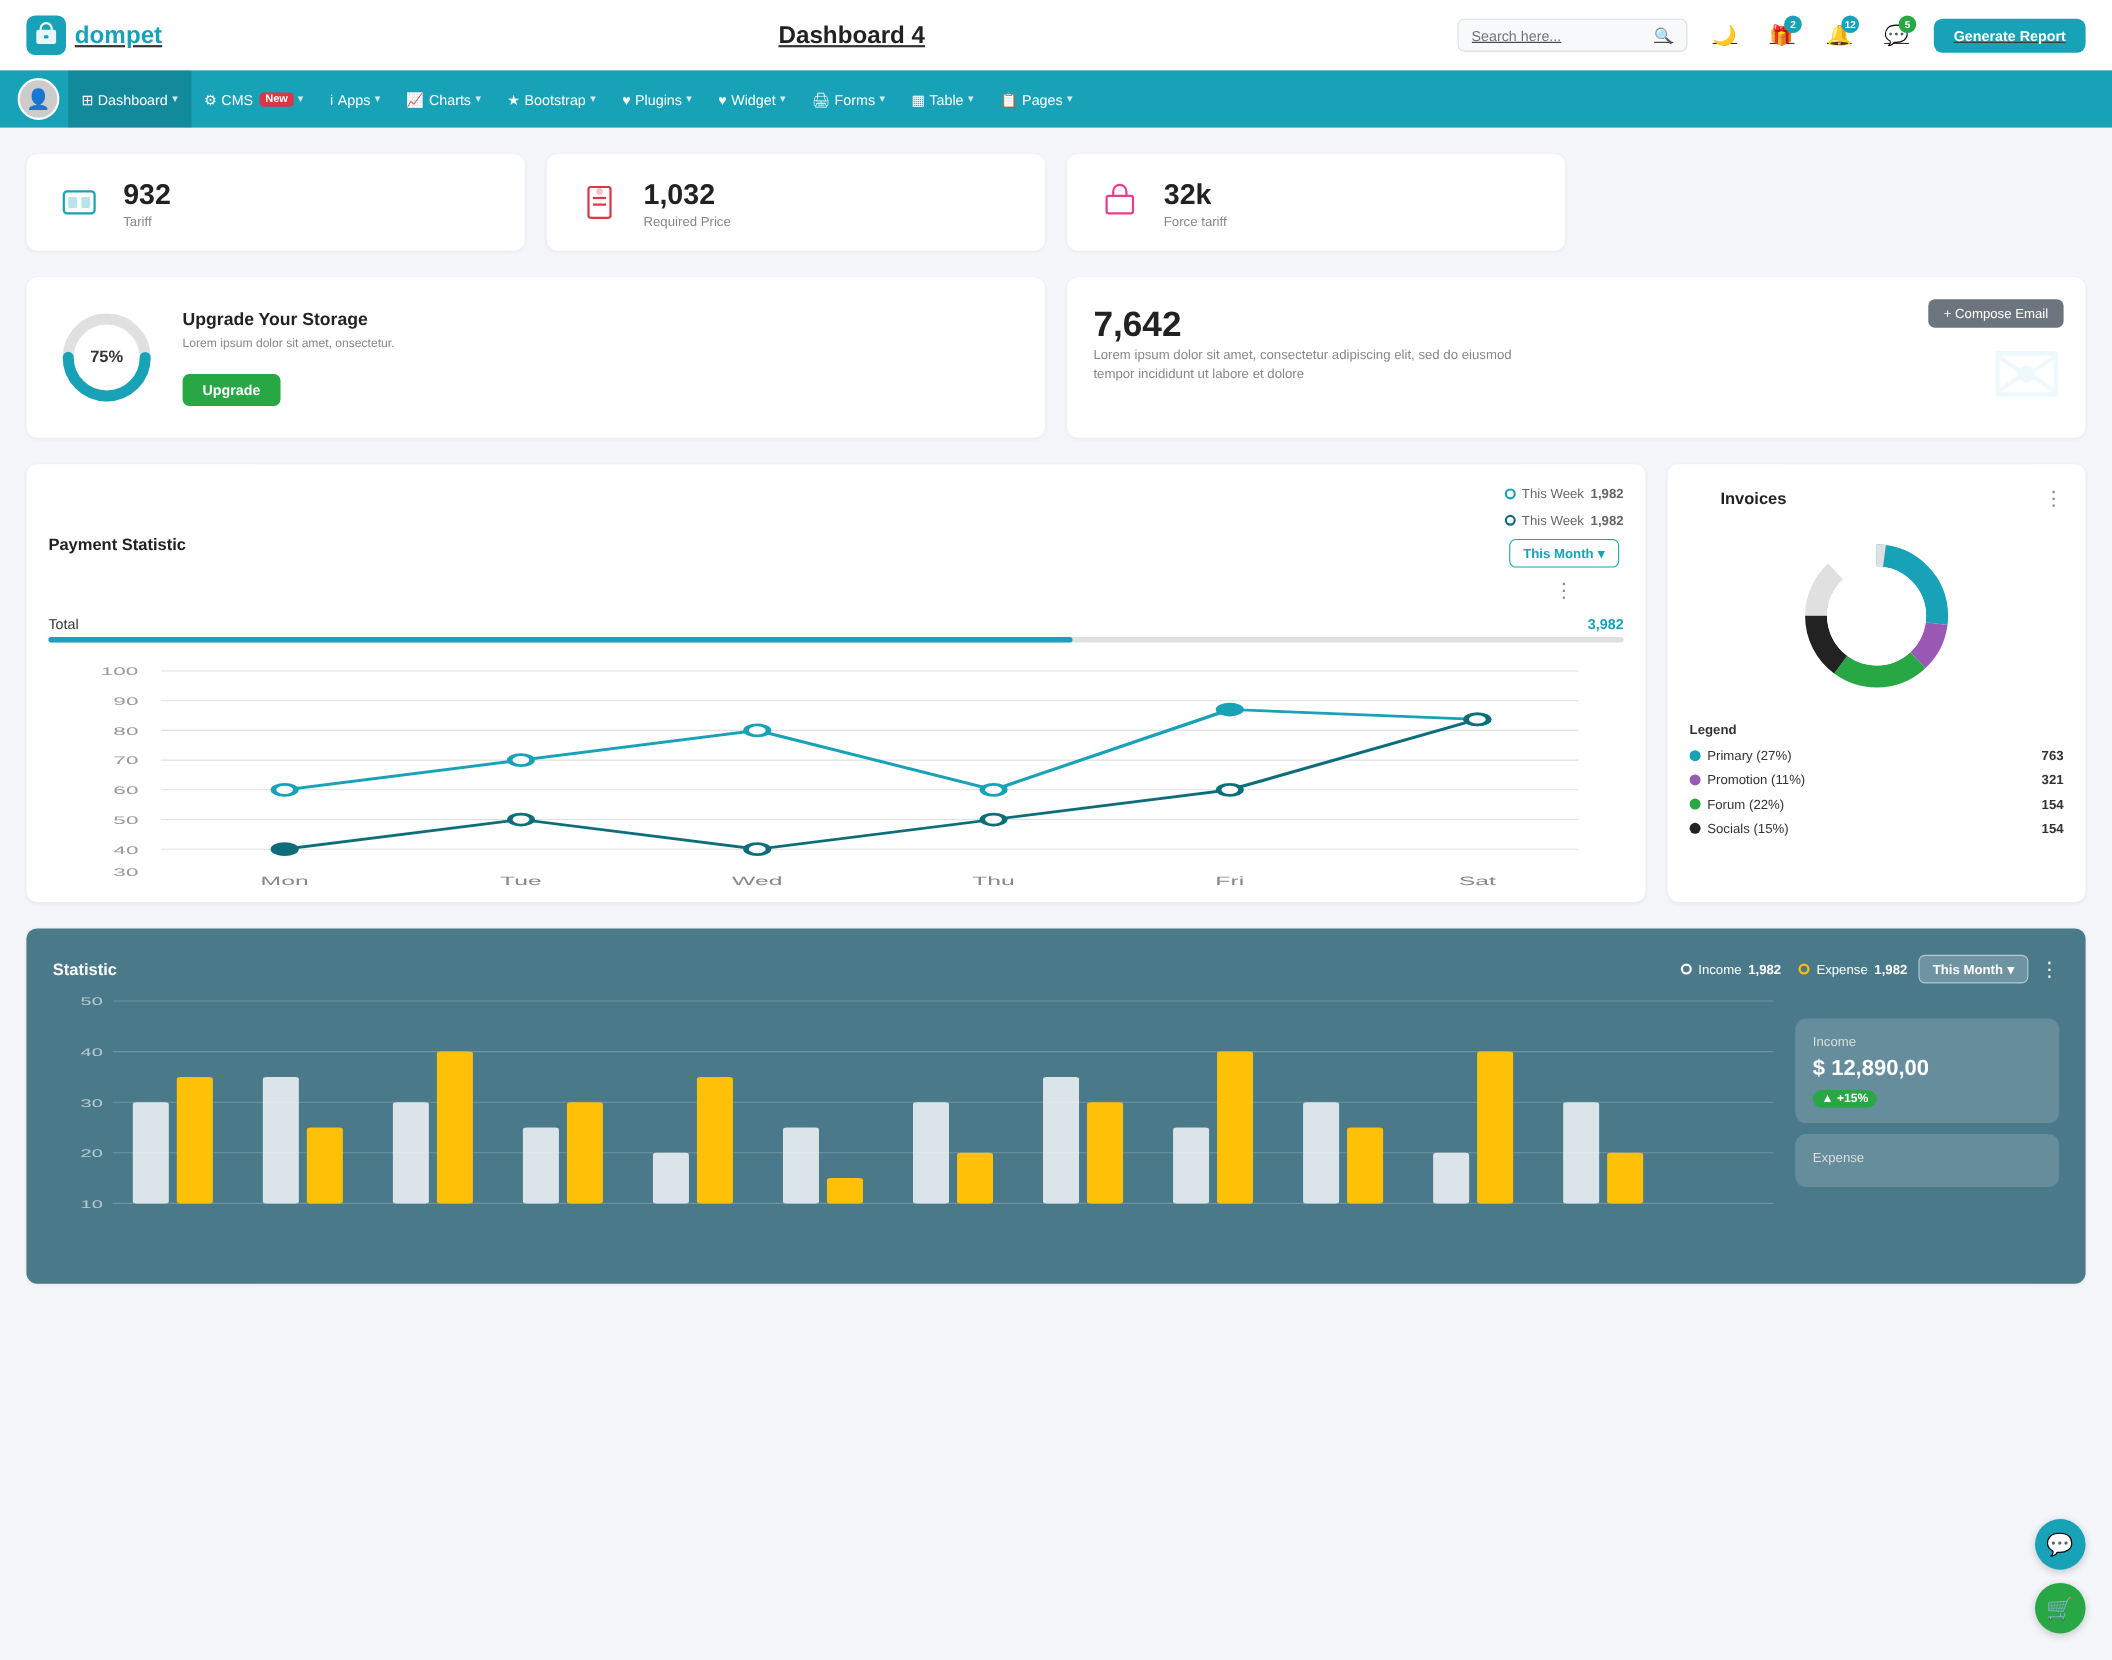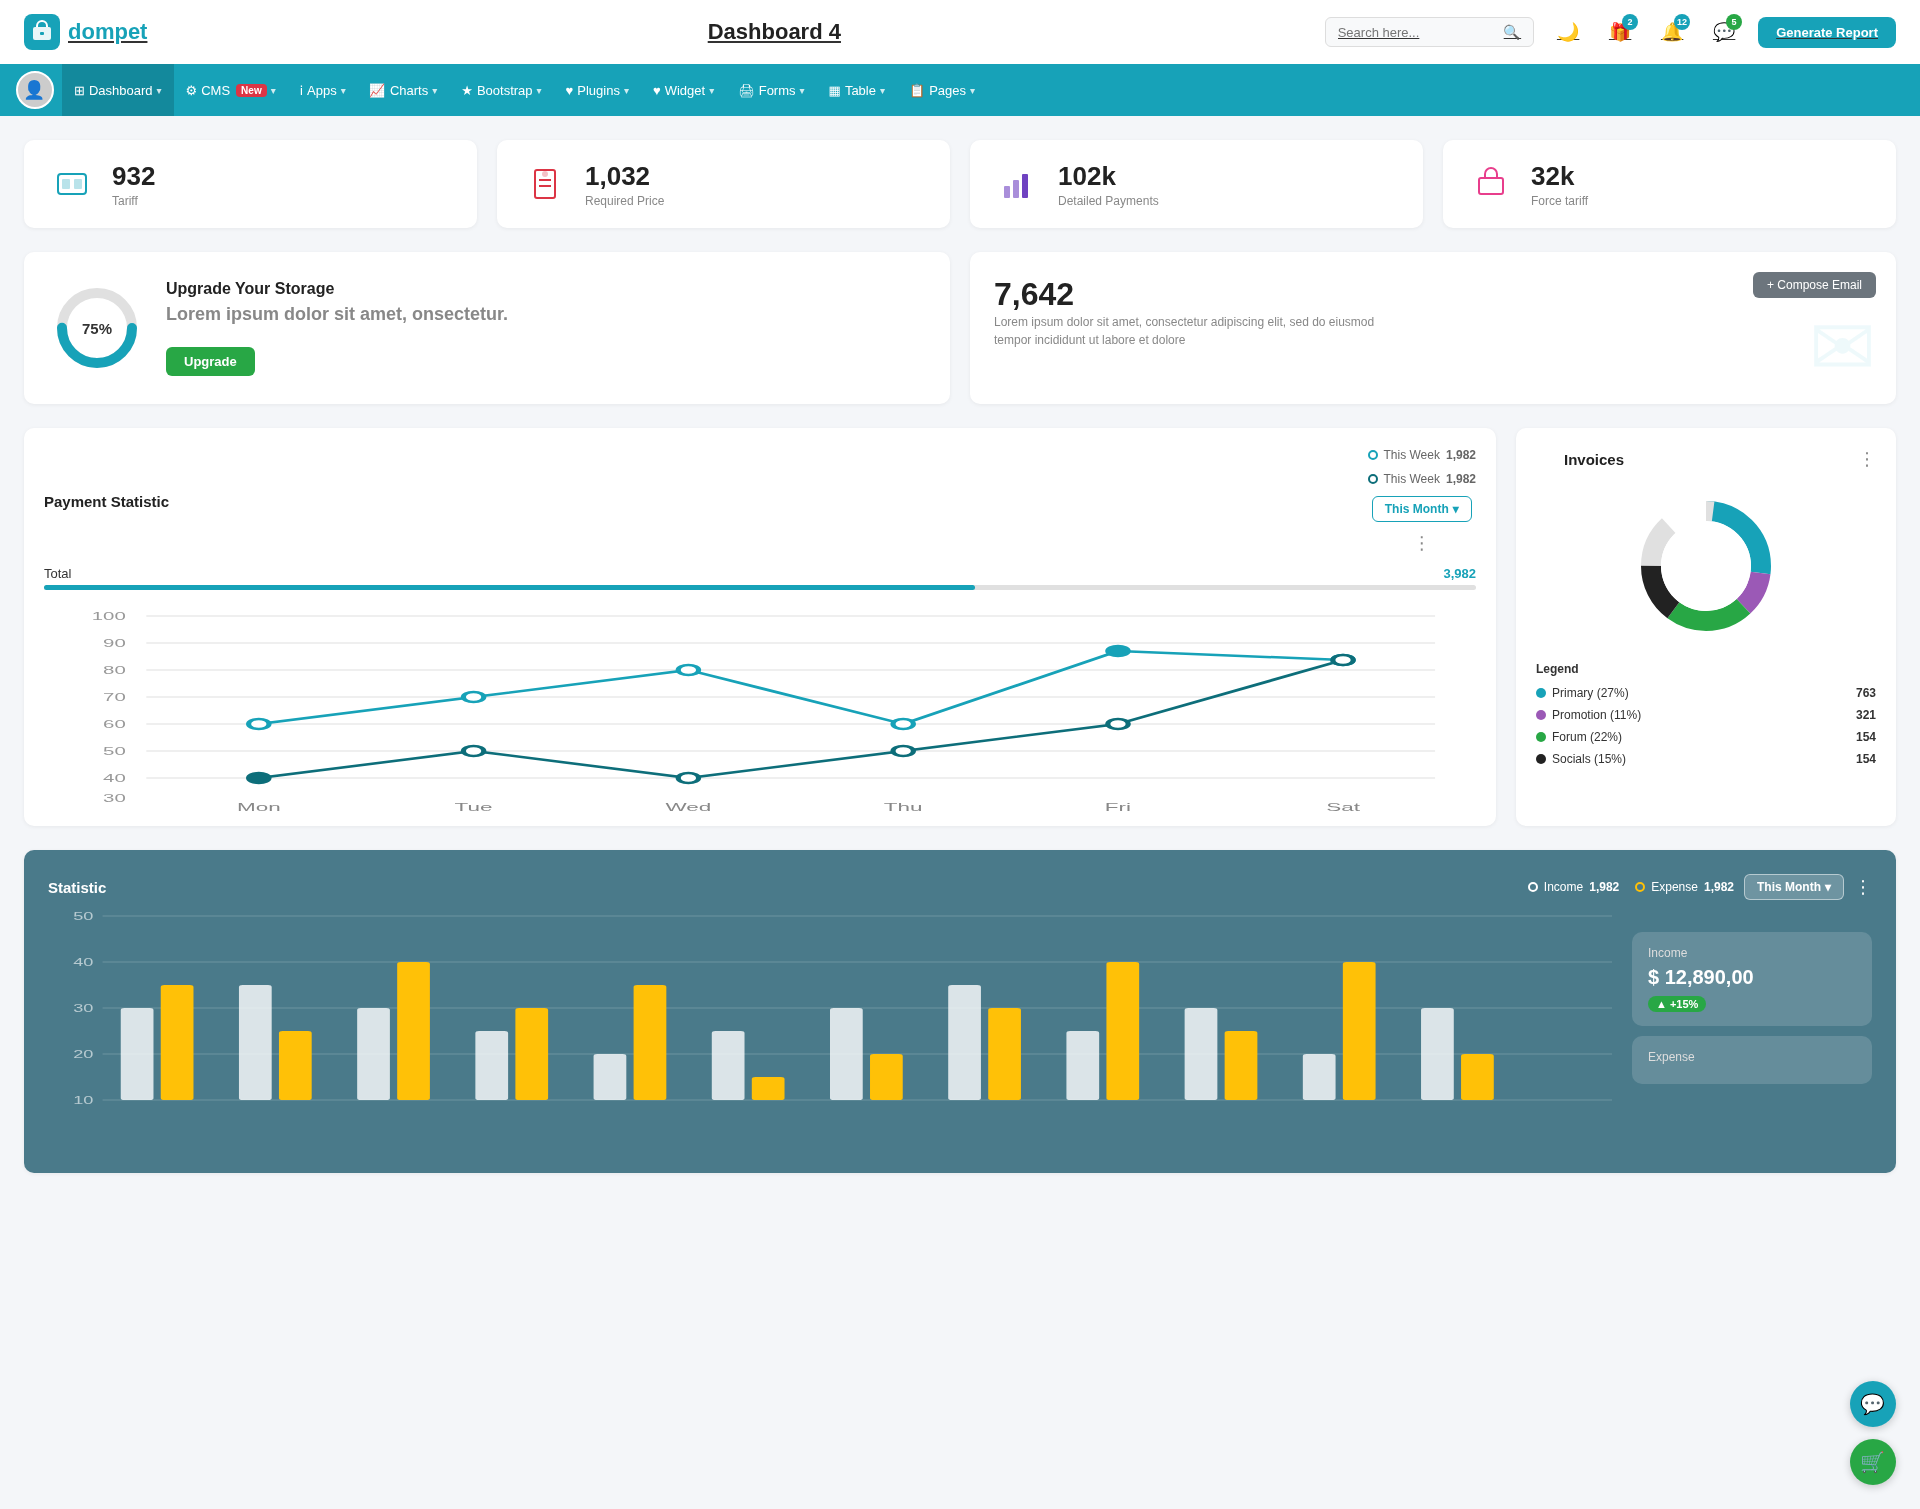--- a/index.html
+++ b/index.html
@@ -41,21 +41,21 @@
     .stat-icon.pink { color: #e83e8c; }
     .stat-value { font-size: 26px; font-weight: 700; color: #222; }
     .stat-label { font-size: 12px; color: #888; margin-top: 2px; }
 
     
     .middle-row { display: grid; grid-template-columns: 1fr 1fr; gap: 20px; margin-bottom: 24px; }
     .storage-card { background: #fff; border-radius: 10px; padding: 28px; display: flex; align-items: center; gap: 24px; box-shadow: 0 1px 4px rgba(0,0,0,0.06); }
     .donut-container { position: relative; width: 90px; height: 90px; flex-shrink: 0; }
     .donut-label { position: absolute; top: 50%; left: 50%; transform: translate(-50%, -50%); font-size: 15px; font-weight: 700; color: #333; }
     .storage-info h3 { font-size: 16px; font-weight: 700; color: #222; margin-bottom: 6px; }
-    .storage-info p { font-size: 18px; color: #888; margin-bottom: 22px; font-weight: bold; }
+    .storage-info p { font-size: 11px; color: #888; margin-bottom: 22px; }
     .btn-upgrade { background: #28a745; color: #fff; border: none; border-radius: 6px; padding: 7px 18px; font-size: 13px; font-weight: 600; cursor: pointer; }
 
     .email-card { background: #fff; border-radius: 10px; padding: 24px; position: relative; box-shadow: 0 1px 4px rgba(0,0,0,0.06); overflow: hidden; }
     .email-card .compose-btn { position: absolute; top: 20px; right: 20px; background: #6c757d; color: #fff; border: none; border-radius: 6px; padding: 6px 14px; font-size: 12px; cursor: pointer; }
     .email-count { font-size: 32px; font-weight: 700; color: #222; }
     .email-subtitle { font-size: 13px; color: #17a2b8; margin: 4px 0 10px; }
     .email-desc { font-size: 12px; color: #888; max-width: 420px; line-height: 1.5; }
     .email-bg-icon { position: absolute; bottom: 10px; right: 20px; font-size: 80px; color: #e8f7fa; opacity: 0.7; }
 
     
@@ -227,33 +227,20 @@
             <line x1="12" y1="20" x2="24" y2="20" stroke="#dc3545" stroke-width="2"></line>
             <circle cx="18" cy="8" r="3" fill="#dc3545" opacity="0.3"></circle>
           </svg>
       </div>
       <div>
         <div class="stat-value">1,032</div>
         <div class="stat-label">Required Price</div>
       </div>
     </div>
     <div class="stat-card">
-      <div class="stat-icon purple">
-        <svg width="36" height="36" viewBox="0 0 36 36">
-            <rect x="4" y="20" width="6" height="12" rx="1" fill="#6f42c1" opacity="0.6"></rect>
-            <rect x="13" y="14" width="6" height="18" rx="1" fill="#6f42c1" opacity="0.6"></rect>
-            <rect x="22" y="8" width="6" height="24" rx="1" fill="#6f42c1"></rect>
-          </svg>
-      </div>
-      <div>
-        <div class="stat-value">102k</div>
-        <div class="stat-label">Detailed Payments</div>
-      </div>
-    </div>
-    <div class="stat-card">
       <div class="stat-icon pink">
         <svg width="36" height="36" viewBox="0 0 36 36">
             <rect x="6" y="12" width="24" height="16" rx="2" fill="none" stroke="#e83e8c" stroke-width="2"></rect>
             <path d="M12 12 V8 a6 6 0 0 1 12 0 V12" fill="none" stroke="#e83e8c" stroke-width="2"></path>
           </svg>
       </div>
       <div>
         <div class="stat-value">32k</div>
         <div class="stat-label">Force tariff</div>
       </div>

